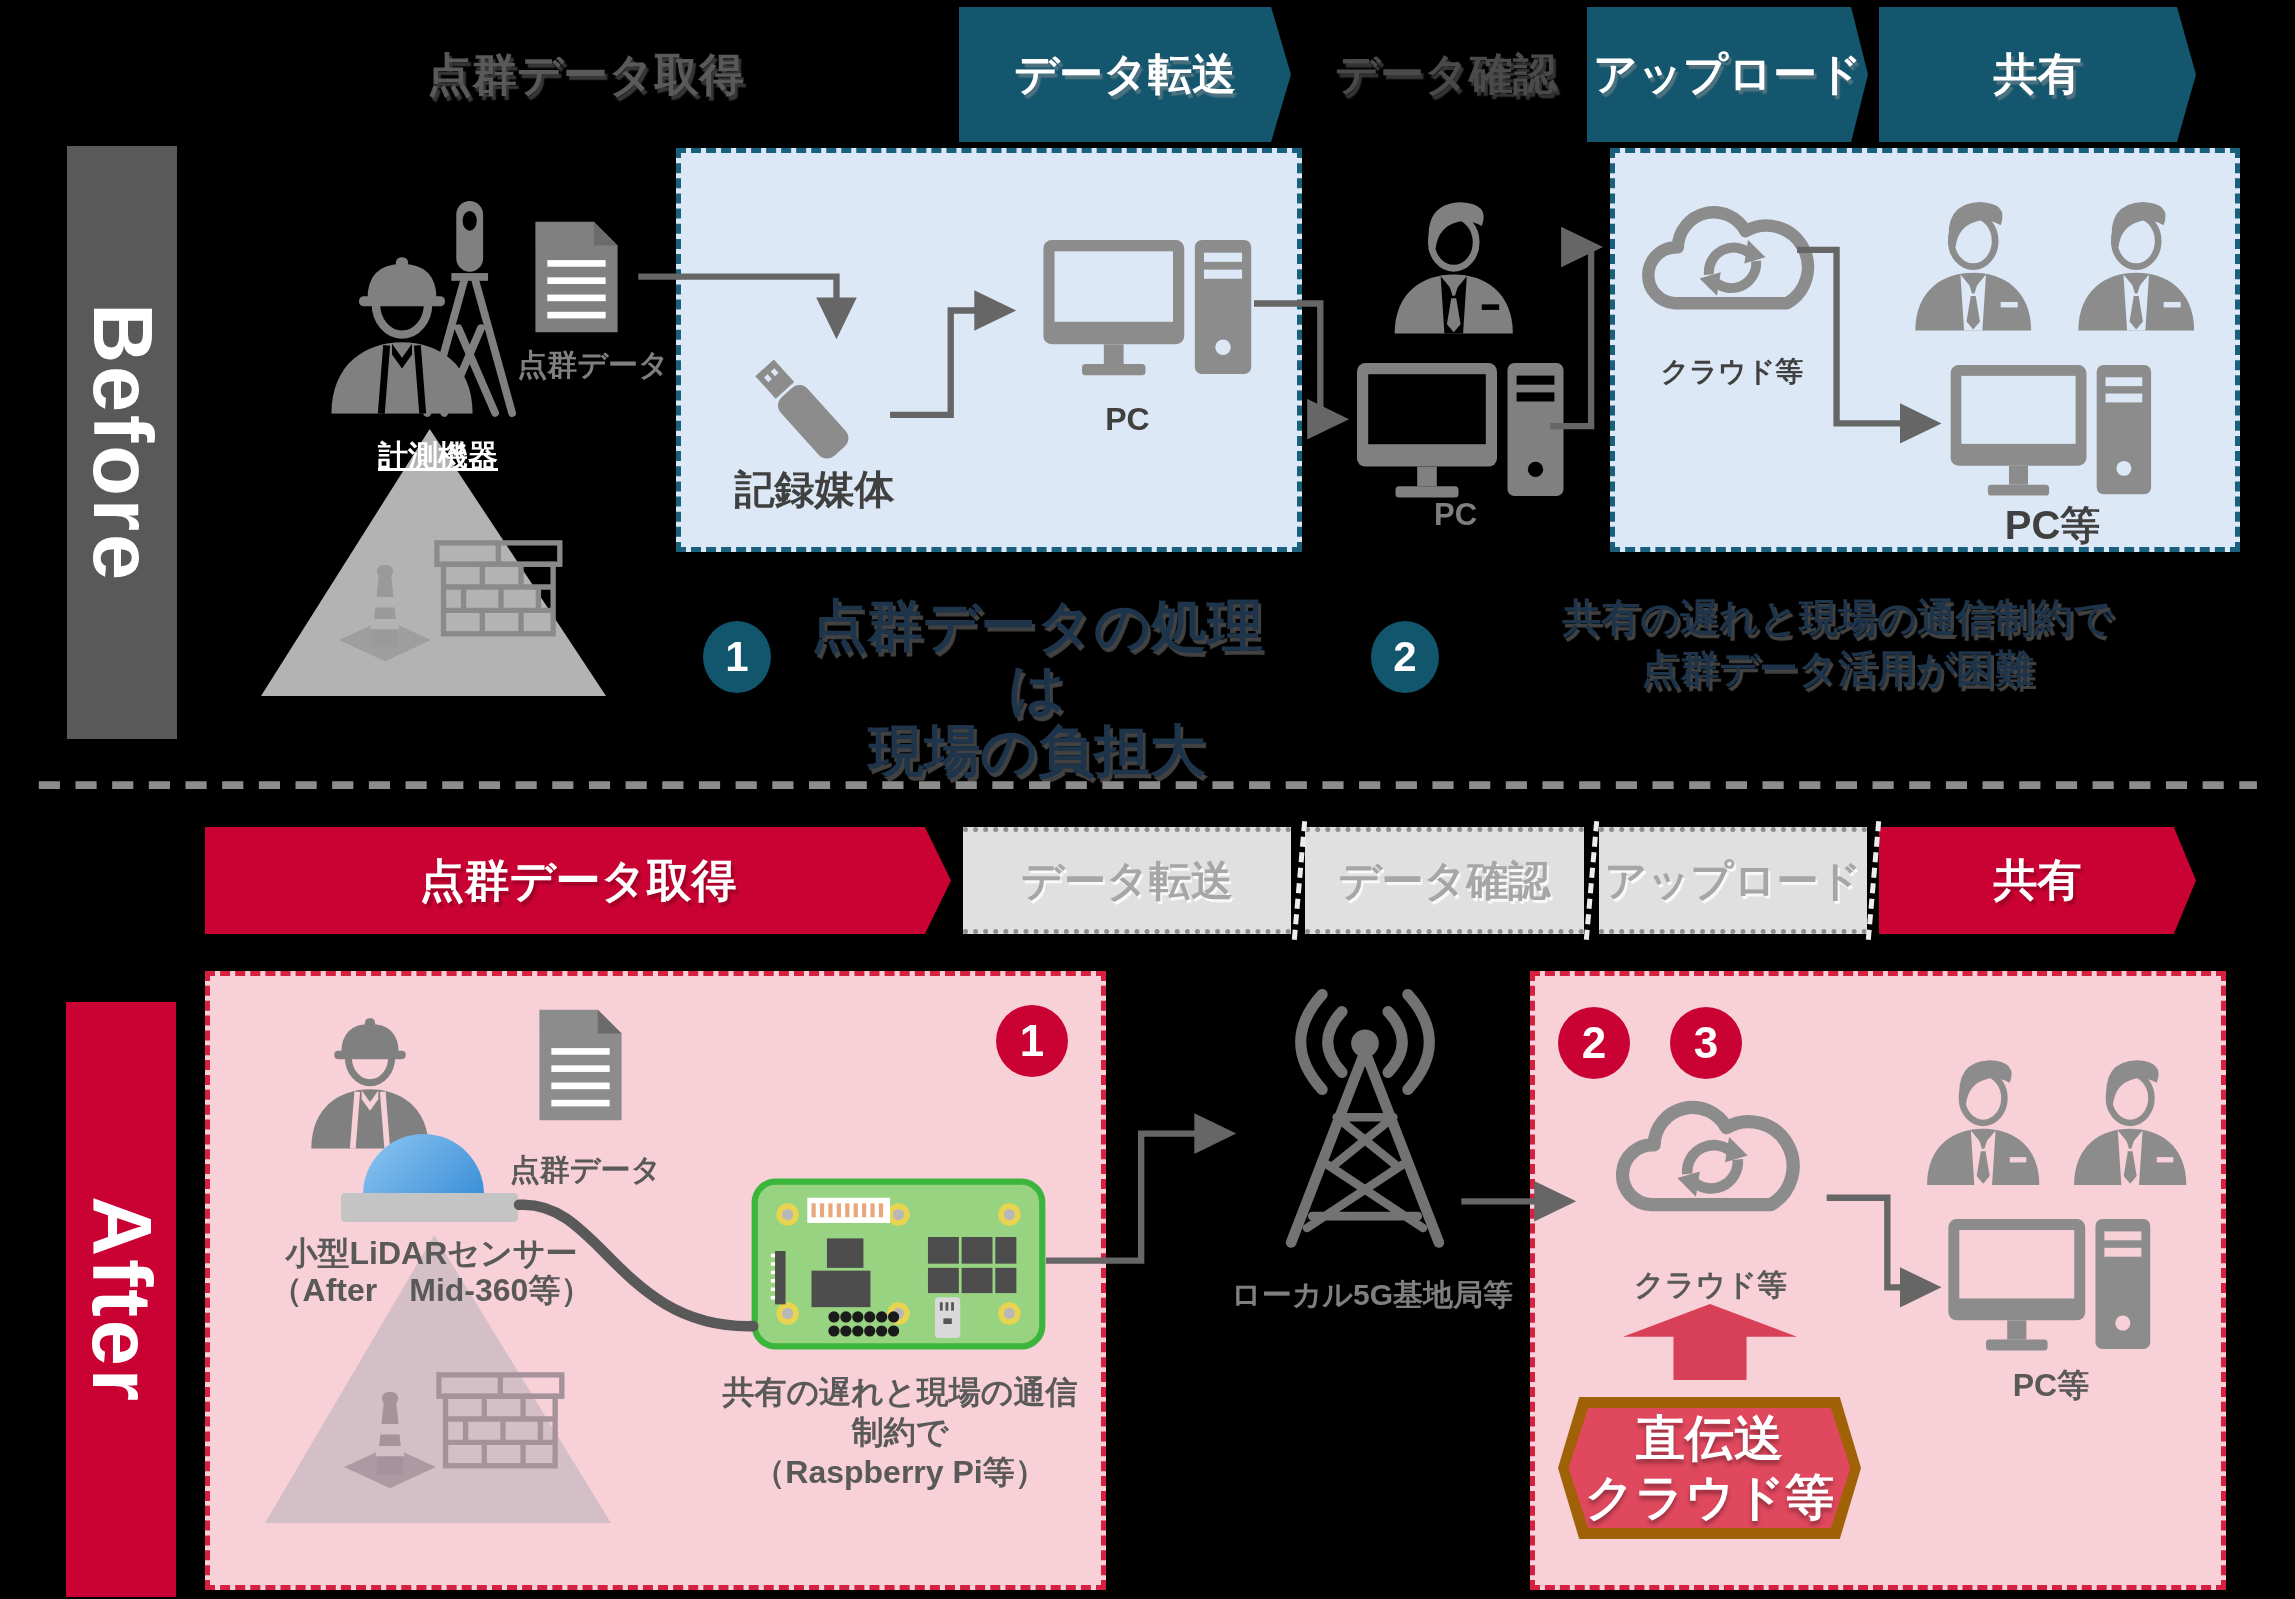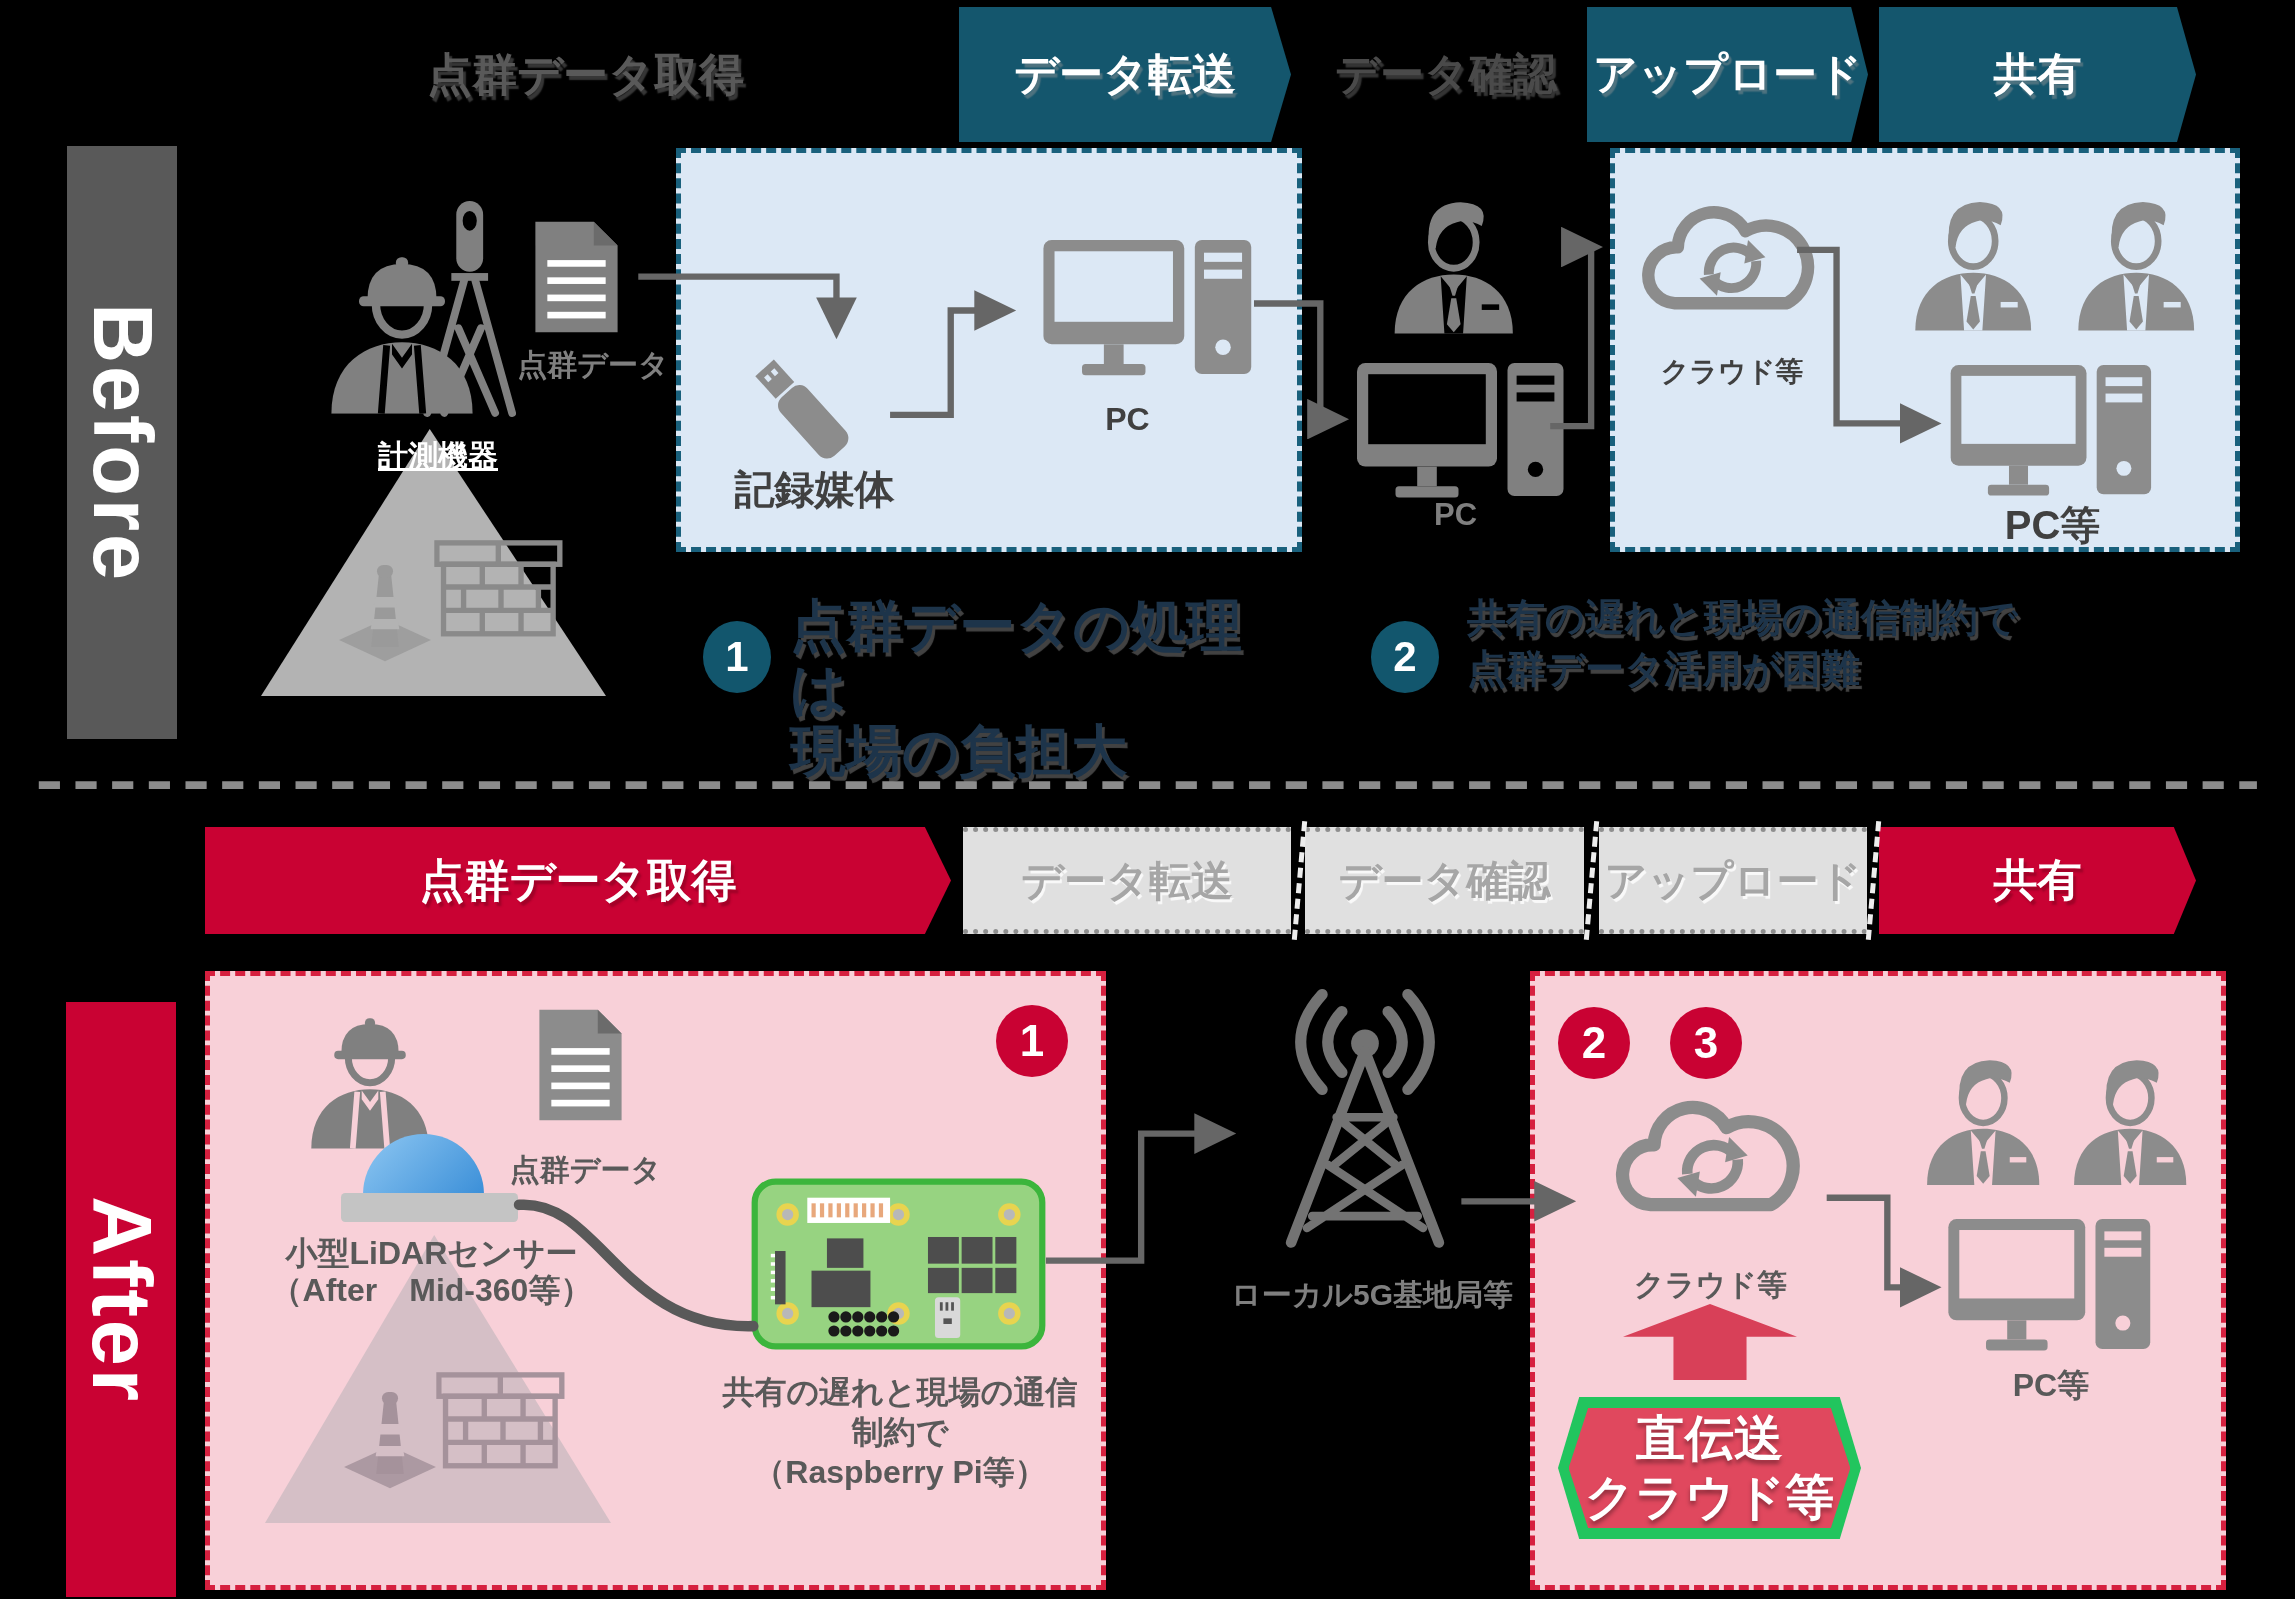--- a/index.html
+++ b/index.html
@@ -34,21 +34,21 @@
   .lbl{position:absolute;text-align:center;font-weight:bold;line-height:1.15;}
   .lbl-inbox{color:#404040;font-size:40px;}
   .lbl-onblack{color:#7f7f7f;font-size:30px;}
   .lbl-onpink{color:#595959;font-size:31px;}
   
   .badge{position:absolute;border-radius:50%;display:flex;align-items:center;
          justify-content:center;color:#fff;font-weight:bold;}
   .badge-teal{background:#12566d;width:68px;height:72px;font-size:42px;}
   .badge-red{background:#c90233;width:72px;height:72px;font-size:44px;}
   
-  .caption{position:absolute;text-align:left;font-weight:bold;color:#1d344a;
+  .caption{position:absolute;text-align:center;font-weight:bold;color:#1d344a;
            text-shadow:2.8px 3.5px 0.7px rgba(190,190,190,.35);}
   .cap1{font-size:56px;line-height:1.12;}
   .cap2{font-size:39px;line-height:1.3;}
   
   .ico{position:absolute;color:#8c8c8c;--bg:#000;}
   .ico svg{width:100%;height:100%;display:block;overflow:visible;}
   .onblack{color:#808080;--bg:#000;}
   .inblue{color:#8c8c8c;--bg:#dce8f5;}
   .inpink{color:#8c8c8c;--bg:#f8d0d8;}
   .scangray{color:#9a9a9a;--bg:#b3b3b3;}
@@ -57,21 +57,21 @@
   
   .tri{position:absolute;clip-path:polygon(48.9% 0,100% 100%,0 100%);}
   
   .dome{position:absolute;border-radius:141px 141px 0 0;
         background:linear-gradient(135deg,#8ec7f2,#3b8fd8);}
   .dome-base{position:absolute;background:#c4c4c4;border-radius:4.2px;}
   
   .blockarrow{position:absolute;background:#d84058;
       clip-path:polygon(50% 0,100% 43%,71% 43%,71% 100%,29% 100%,29% 43%,0 43%);}
   
-  .engine{position:absolute;background:#22c55e;
+  .engine{position:absolute;background:#a16207;
       clip-path:polygon(7% 0,93% 0,100% 50%,93% 100%,7% 100%,0 50%);
       filter:drop-shadow(0 12.7px 11.3px rgba(0,0,0,.55));}
   .engine-in{position:absolute;inset:10.6px;background:#e0485e;
       clip-path:polygon(7% 0,93% 0,100% 50%,93% 100%,7% 100%,0 50%);
       display:flex;flex-direction:column;align-items:center;justify-content:center;}
   .engine-in div{color:#fff;font-weight:bold;font-size:49px;line-height:1.2;
       text-shadow:0 3.5px 4.2px rgba(0,0,0,.35);}
   #overlay{position:absolute;left:0;top:0;pointer-events:none;}
 </style>
 </head>

